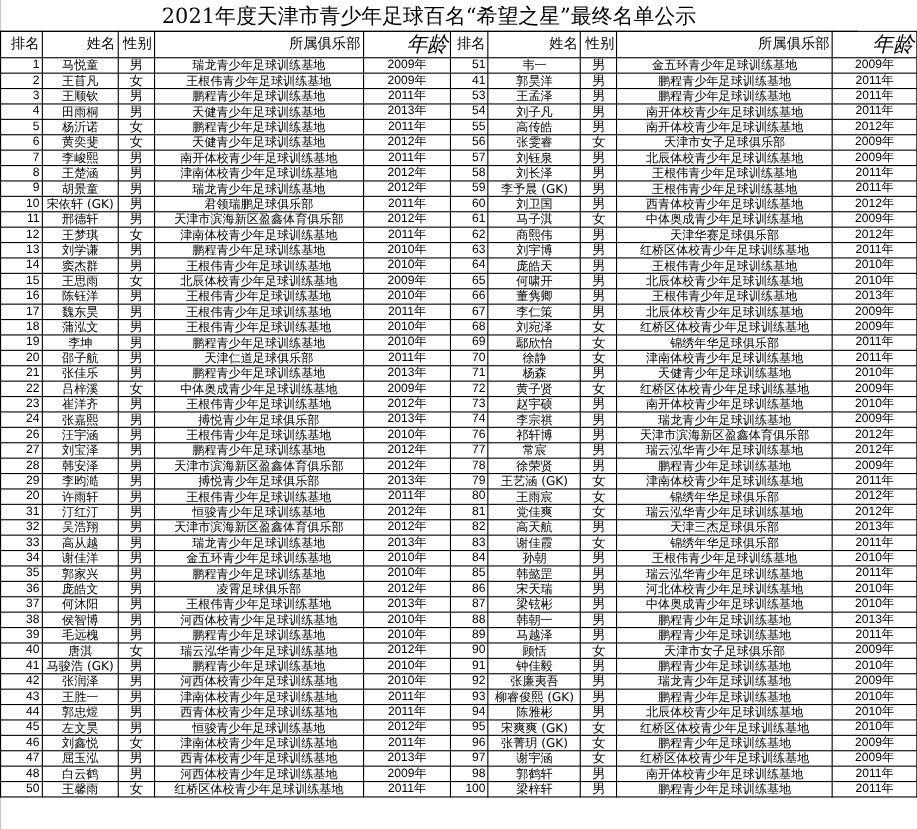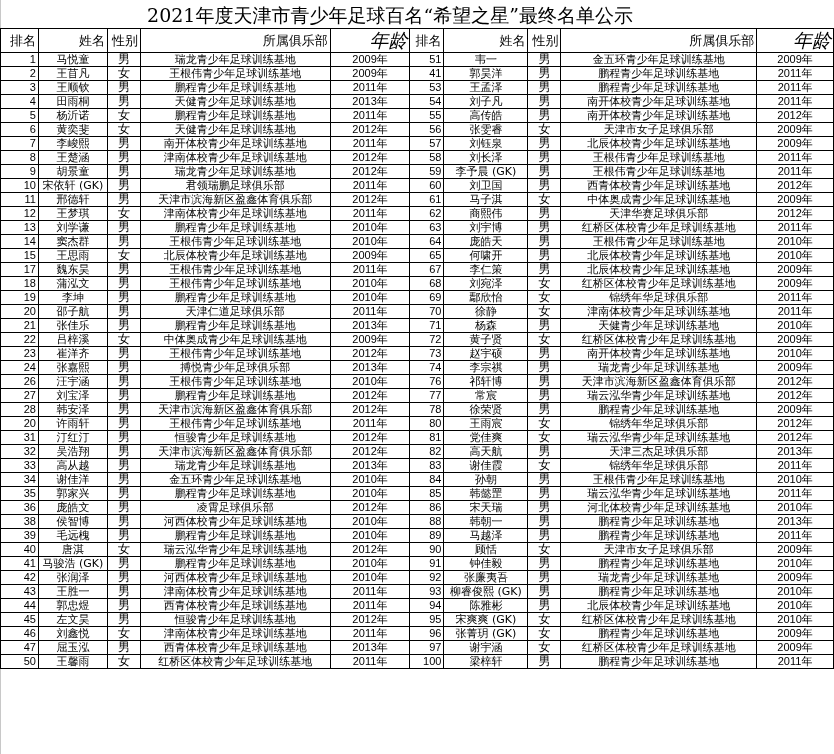--- a/index.html
+++ b/index.html
@@ -227,20 +227,32 @@
         <td class="gender">女</td>
         <td class="club">北辰体校青少年足球训练基地</td>
         <td class="year">2009年</td>
         <td class="rank">65</td>
         <td class="name">何啸开</td>
         <td class="gender">男</td>
         <td class="club">北辰体校青少年足球训练基地</td>
         <td class="year">2010年</td>
       </tr>
       <tr>
+        <td class="rank">16</td>
+        <td class="name">陈钰洋</td>
+        <td class="gender">男</td>
+        <td class="club">王根伟青少年足球训练基地</td>
+        <td class="year">2010年</td>
+        <td class="rank">66</td>
+        <td class="name">董隽卿</td>
+        <td class="gender">男</td>
+        <td class="club">王根伟青少年足球训练基地</td>
+        <td class="year">2013年</td>
+      </tr>
+      <tr>
         <td class="rank">17</td>
         <td class="name">魏东昊</td>
         <td class="gender">男</td>
         <td class="club">王根伟青少年足球训练基地</td>
         <td class="year">2011年</td>
         <td class="rank">67</td>
         <td class="name">李仁策</td>
         <td class="gender">男</td>
         <td class="club">北辰体校青少年足球训练基地</td>
         <td class="year">2009年</td>
@@ -359,20 +371,32 @@
         <td class="gender">男</td>
         <td class="club">天津市滨海新区盈鑫体育俱乐部</td>
         <td class="year">2012年</td>
         <td class="rank">78</td>
         <td class="name">徐荣贤</td>
         <td class="gender">男</td>
         <td class="club">鹏程青少年足球训练基地</td>
         <td class="year">2009年</td>
       </tr>
       <tr>
+        <td class="rank">29</td>
+        <td class="name">李昀澔</td>
+        <td class="gender">男</td>
+        <td class="club">搏悦青少年足球俱乐部</td>
+        <td class="year">2013年</td>
+        <td class="rank">79</td>
+        <td class="name">王艺涵 (GK)</td>
+        <td class="gender">女</td>
+        <td class="club">津南体校青少年足球训练基地</td>
+        <td class="year">2011年</td>
+      </tr>
+      <tr>
         <td class="rank">20</td>
         <td class="name">许雨轩</td>
         <td class="gender">男</td>
         <td class="club">王根伟青少年足球训练基地</td>
         <td class="year">2011年</td>
         <td class="rank">80</td>
         <td class="name">王雨宸</td>
         <td class="gender">女</td>
         <td class="club">锦绣年华足球俱乐部</td>
         <td class="year">2012年</td>
@@ -443,20 +467,32 @@
         <td class="gender">男</td>
         <td class="club">凌霄足球俱乐部</td>
         <td class="year">2012年</td>
         <td class="rank">86</td>
         <td class="name">宋天瑞</td>
         <td class="gender">男</td>
         <td class="club">河北体校青少年足球训练基地</td>
         <td class="year">2010年</td>
       </tr>
       <tr>
+        <td class="rank">37</td>
+        <td class="name">何沐阳</td>
+        <td class="gender">男</td>
+        <td class="club">王根伟青少年足球训练基地</td>
+        <td class="year">2013年</td>
+        <td class="rank">87</td>
+        <td class="name">梁铉彬</td>
+        <td class="gender">男</td>
+        <td class="club">中体奥成青少年足球训练基地</td>
+        <td class="year">2010年</td>
+      </tr>
+      <tr>
         <td class="rank">38</td>
         <td class="name">侯智博</td>
         <td class="gender">男</td>
         <td class="club">河西体校青少年足球训练基地</td>
         <td class="year">2010年</td>
         <td class="rank">88</td>
         <td class="name">韩朝一</td>
         <td class="gender">男</td>
         <td class="club">鹏程青少年足球训练基地</td>
         <td class="year">2013年</td>
@@ -561,20 +597,32 @@
         <td class="rank">47</td>
         <td class="name">屈玉泓</td>
         <td class="gender">男</td>
         <td class="club">西青体校青少年足球训练基地</td>
         <td class="year">2013年</td>
         <td class="rank">97</td>
         <td class="name">谢宇涵</td>
         <td class="gender">女</td>
         <td class="club">红桥区体校青少年足球训练基地</td>
         <td class="year">2009年</td>
+      </tr>
+      <tr>
+        <td class="rank">48</td>
+        <td class="name">白云鹤</td>
+        <td class="gender">男</td>
+        <td class="club">河西体校青少年足球训练基地</td>
+        <td class="year">2009年</td>
+        <td class="rank">98</td>
+        <td class="name">郭鹤轩</td>
+        <td class="gender">男</td>
+        <td class="club">南开体校青少年足球训练基地</td>
+        <td class="year">2011年</td>
       </tr>
       <tr>
         <td class="rank">50</td>
         <td class="name">王馨雨</td>
         <td class="gender">女</td>
         <td class="club">红桥区体校青少年足球训练基地</td>
         <td class="year">2011年</td>
         <td class="rank">100</td>
         <td class="name">梁梓轩</td>
         <td class="gender">男</td>

